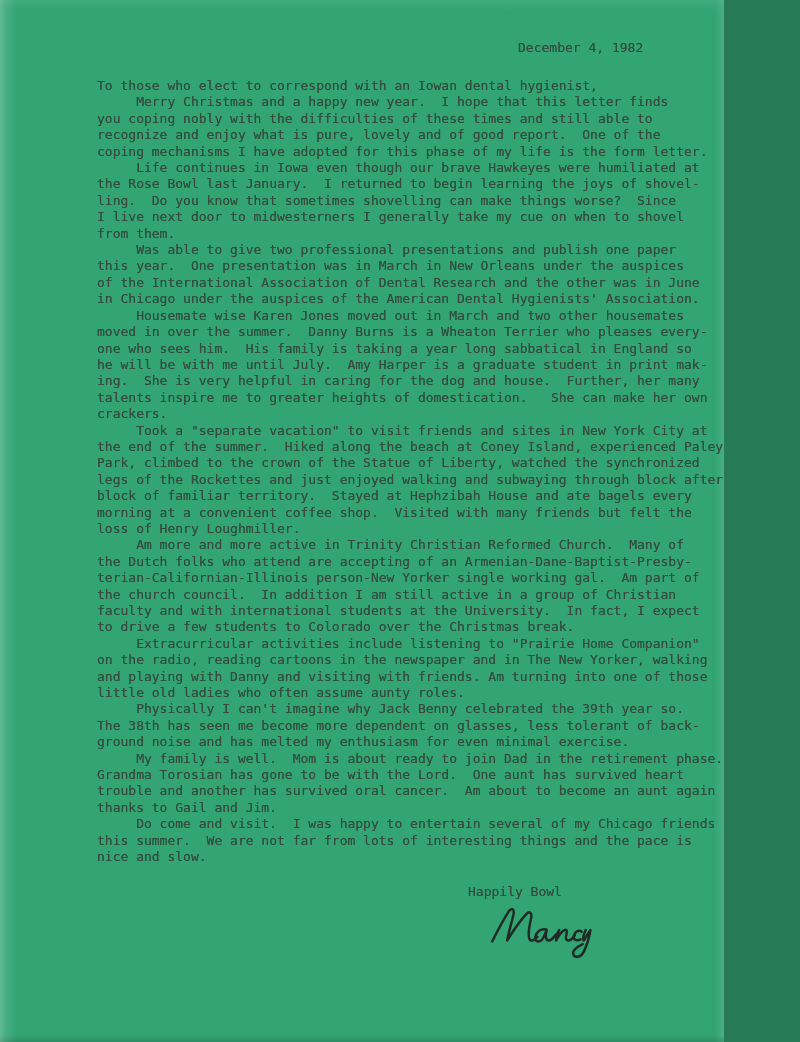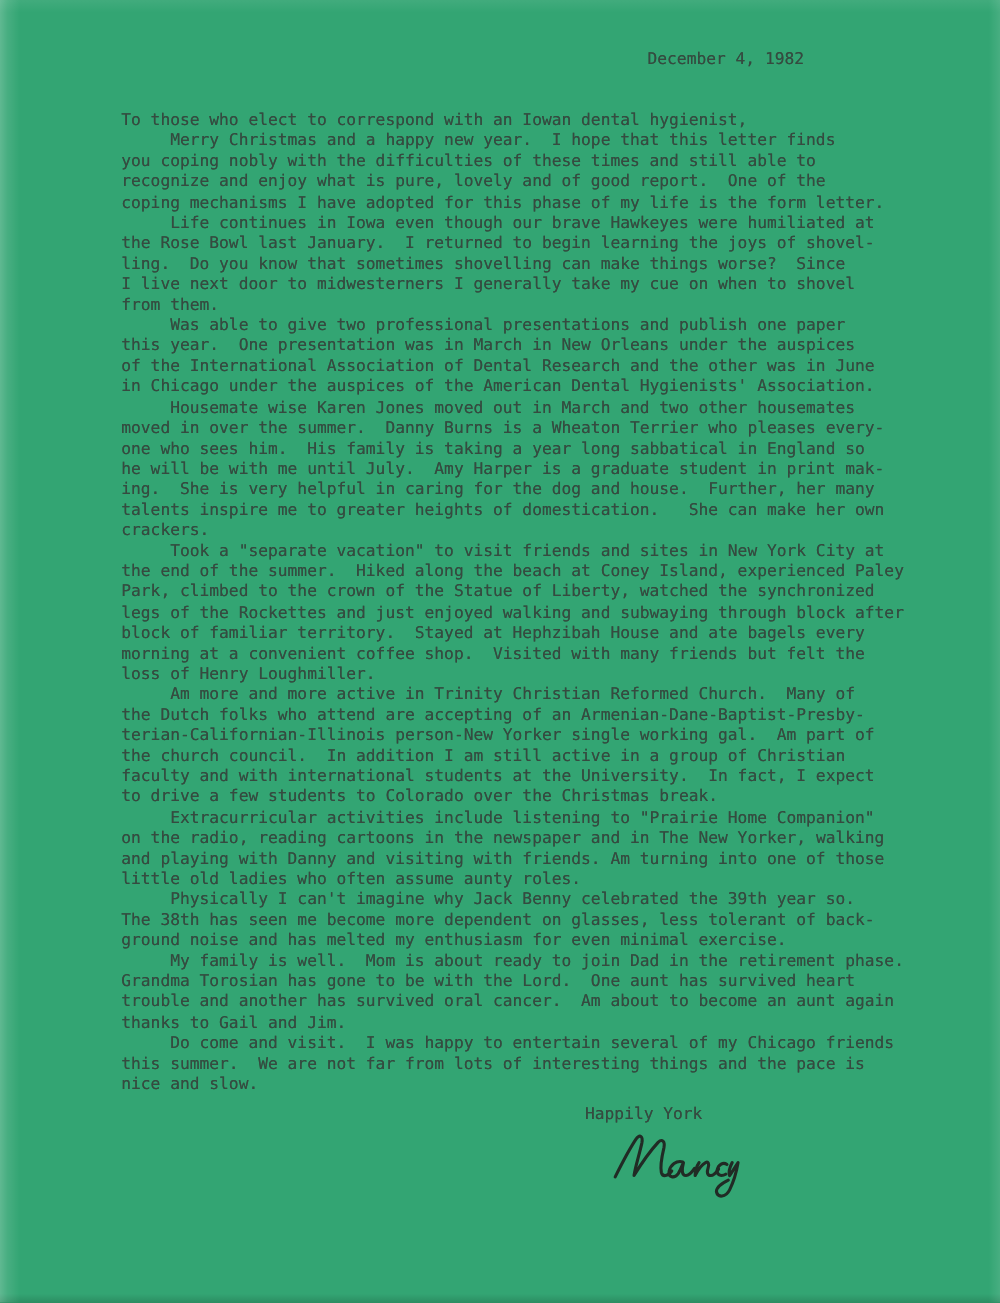--- a/index.html
+++ b/index.html
@@ -4,41 +4,41 @@
 <style>
   html,body{margin:0;padding:0;}
   body{
     width:800px;height:1042px;
     background:#267a55;
     font-family:"DejaVu Sans Mono","Liberation Mono",monospace;
     overflow:hidden;
   }
   .paper{
     position:relative;
-    width:800px;height:1042px;
+    width:724px;height:1042px;
     background:
       linear-gradient(90deg, rgba(255,255,255,.22) 0px, rgba(255,255,255,.10) 6px, rgba(255,255,255,0) 16px),
       linear-gradient(270deg, rgba(255,255,255,.10) 0px, rgba(255,255,255,0) 9px),
       linear-gradient(0deg, rgba(0,0,0,.14) 0px, rgba(0,0,0,0) 7px),
       linear-gradient(180deg, rgba(255,255,255,.07) 0px, rgba(255,255,255,0) 10px),
       var(--paper,#33a573);
   }
   .typed{
     color:var(--ink,#374a40);
     font-size:13px;
     line-height:16.4px;
     letter-spacing:0;
     white-space:pre;
     text-shadow:0 0 .5px rgba(30,50,40,.55);
   }
   .date{
     position:absolute;left:518px;top:40px;
   }
   .body-text{
-    position:absolute;left:97px;top:78px;margin-top:11px;
+    position:absolute;left:97px;top:78px;
   }
   .body-text .line{white-space:pre;}
   .body-text .u{
     text-underline-offset:2px;
   }
   .closing{
     position:absolute;left:468px;top:884px;
   }
   .signature{
     position:absolute;left:488px;top:898px;
@@ -54,21 +54,21 @@
 </style>
 </head>
 <body>
 
 <div class="paper">
 
   <div class="typed date">December 4, 1982</div>
 
   <div class="typed body-text" id="letter-body"><div class="line">To those who elect to correspond with an Iowan dental hygienist,</div><div class="line">     Merry Christmas and a happy new year.  I hope that this letter finds</div><div class="line">you coping nobly with the difficulties of these times and still able to</div><div class="line">recognize and enjoy what is pure, lovely and of good report.  One of the</div><div class="line">coping mechanisms I have adopted for this phase of my life is the form letter.</div><div class="line">     Life continues in Iowa even though our brave Hawkeyes were humiliated at</div><div class="line">the Rose Bowl last January.  I returned to begin learning the joys of shovel-</div><div class="line">ling.  Do you know that sometimes shovelling can make things worse?  Since</div><div class="line">I live next door to midwesterners I generally take my cue on when to shovel</div><div class="line">from them.</div><div class="line">     Was able to give two professional presentations and publish one paper</div><div class="line">this year.  One presentation was in March in New Orleans under the auspices</div><div class="line">of the International Association of Dental Research and the other was in June</div><div class="line">in Chicago under the auspices of the American Dental Hygienists' Association.</div><div class="line">     Housemate wise Karen Jones moved out in March and two other housemates</div><div class="line">moved in over the summer.  Danny Burns is a Wheaton Terrier who pleases every-</div><div class="line">one who sees him.  His family is taking a year long sabbatical in England so</div><div class="line">he will be with me until July.  Amy Harper is a graduate student in print mak-</div><div class="line">ing.  She is very helpful in caring for the dog and house.  Further, her many</div><div class="line">talents inspire me to greater heights of domestication.   She can make her own</div><div class="line">crackers.</div><div class="line">     Took a "separate vacation" to visit friends and sites in New York City at</div><div class="line">the end of the summer.  Hiked along the beach at Coney Island, experienced Paley</div><div class="line">Park, climbed to the crown of the Statue of Liberty, watched the synchronized</div><div class="line">legs of the Rockettes and just enjoyed walking and subwaying through block after</div><div class="line">block of familiar territory.  Stayed at Hephzibah House and ate bagels every</div><div class="line">morning at a convenient coffee shop.  Visited with many friends but felt the</div><div class="line">loss of Henry Loughmiller.</div><div class="line">     Am more and more active in Trinity Christian Reformed Church.  Many of</div><div class="line">the Dutch folks who attend are accepting of an Armenian-Dane-Baptist-Presby-</div><div class="line">terian-Californian-Illinois person-New Yorker single working gal.  Am part of</div><div class="line">the church council.  In addition I am still active in a group of Christian</div><div class="line">faculty and with international students at the University.  In fact, I expect</div><div class="line">to drive a few students to Colorado over the Christmas break.</div><div class="line">     Extracurricular activities include listening to "Prairie Home Companion"</div><div class="line"><span>on the radio, reading cartoons in the newspaper and in </span><span class="u">The New Yorker</span><span>, walking</span></div><div class="line">and playing with Danny and visiting with friends. Am turning into one of those</div><div class="line">little old ladies who often assume aunty roles.</div><div class="line">     Physically I can't imagine why Jack Benny celebrated the 39th year so.</div><div class="line">The 38th has seen me become more dependent on glasses, less tolerant of back-</div><div class="line">ground noise and has melted my enthusiasm for even minimal exercise.</div><div class="line">     My family is well.  Mom is about ready to join Dad in the retirement phase.</div><div class="line">Grandma Torosian has gone to be with the Lord.  One aunt has survived heart</div><div class="line">trouble and another has survived oral cancer.  Am about to become an aunt again</div><div class="line">thanks to Gail and Jim.</div><div class="line">     Do come and visit.  I was happy to entertain several of my Chicago friends</div><div class="line">this summer.  We are not far from lots of interesting things and the pace is</div><div class="line">nice and slow.</div></div>
 
-  <div class="typed closing">Happily York</div>
+  <div class="typed closing">Happily Bowl</div>
 
   <svg class="signature" viewBox="0 0 100 58" role="img">
     <path d="M4,41 C8,33 14,21 20,12 C23,8 25.5,9.5 24.5,15 C22.5,24 19.5,33 18.5,40 C24,31 31,21 37,14.5 C40,11.5 42.5,13.5 41.5,18.5 C39.5,27 38.5,33 39.5,37.5 C40.5,41.5 44.5,40.5 47.5,36.5"></path>
     <path d="M56,29.5 C51,28 46.5,32 45.5,36.5 C44.5,41.5 49.5,42.5 52.5,38.5 C54.5,35.5 55.5,32 56.5,30 C55.5,34 54.5,40 58.5,40 C61,40 63,37.5 65,34.5"></path>
     <path d="M68.5,30 C66.5,33 65.5,37 65.5,40 C67.5,36 70.5,31.5 73.5,30 C75.5,29 76.5,31 75.5,34 C74.5,37 74.5,40 77.5,40 C79.5,40 81.5,38 83.5,35"></path>
     <path d="M90,31.5 C87,29.5 83.5,31.5 82.5,35.5 C81.5,39.5 85.5,41 89,39"></path>
     <path d="M94,30 C92,34 91,38 92,40 C94,37 96.5,33 98.5,30 C97.5,36 95,45 92,51 C89,57 83,57 82,53 C81.2,50 85,46.5 91,43.5"></path>
   </svg>
 
 </div>

